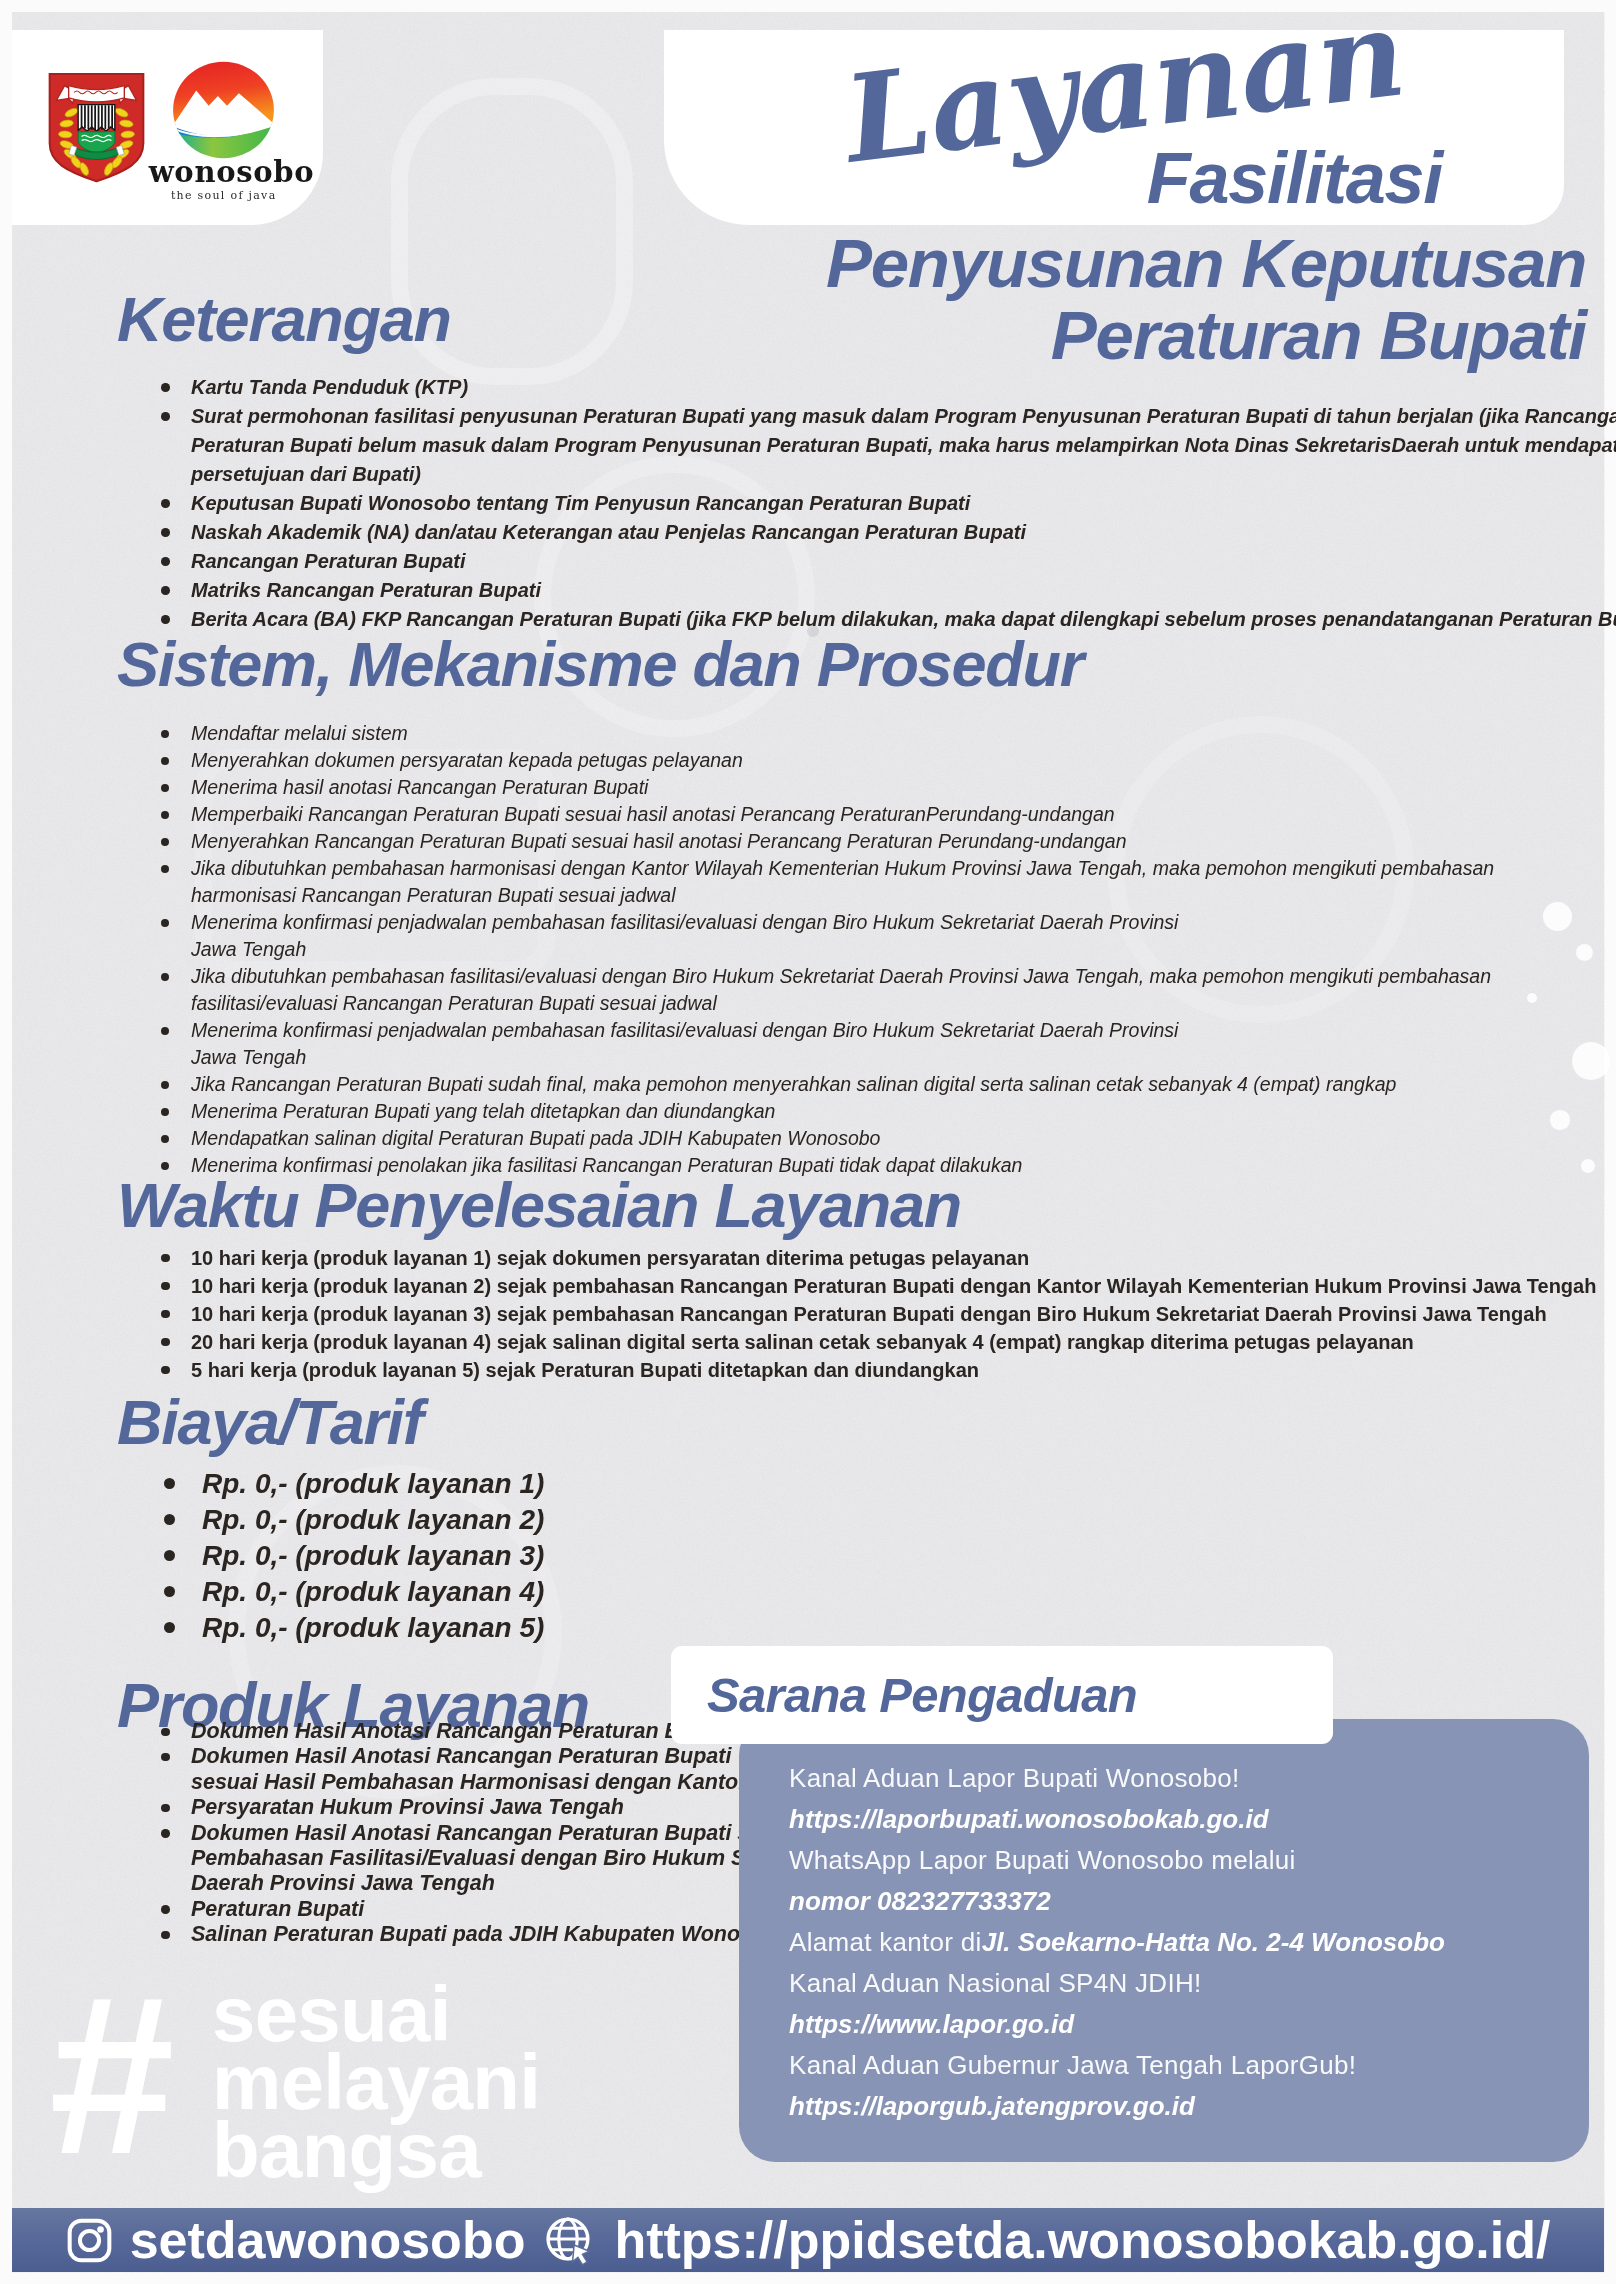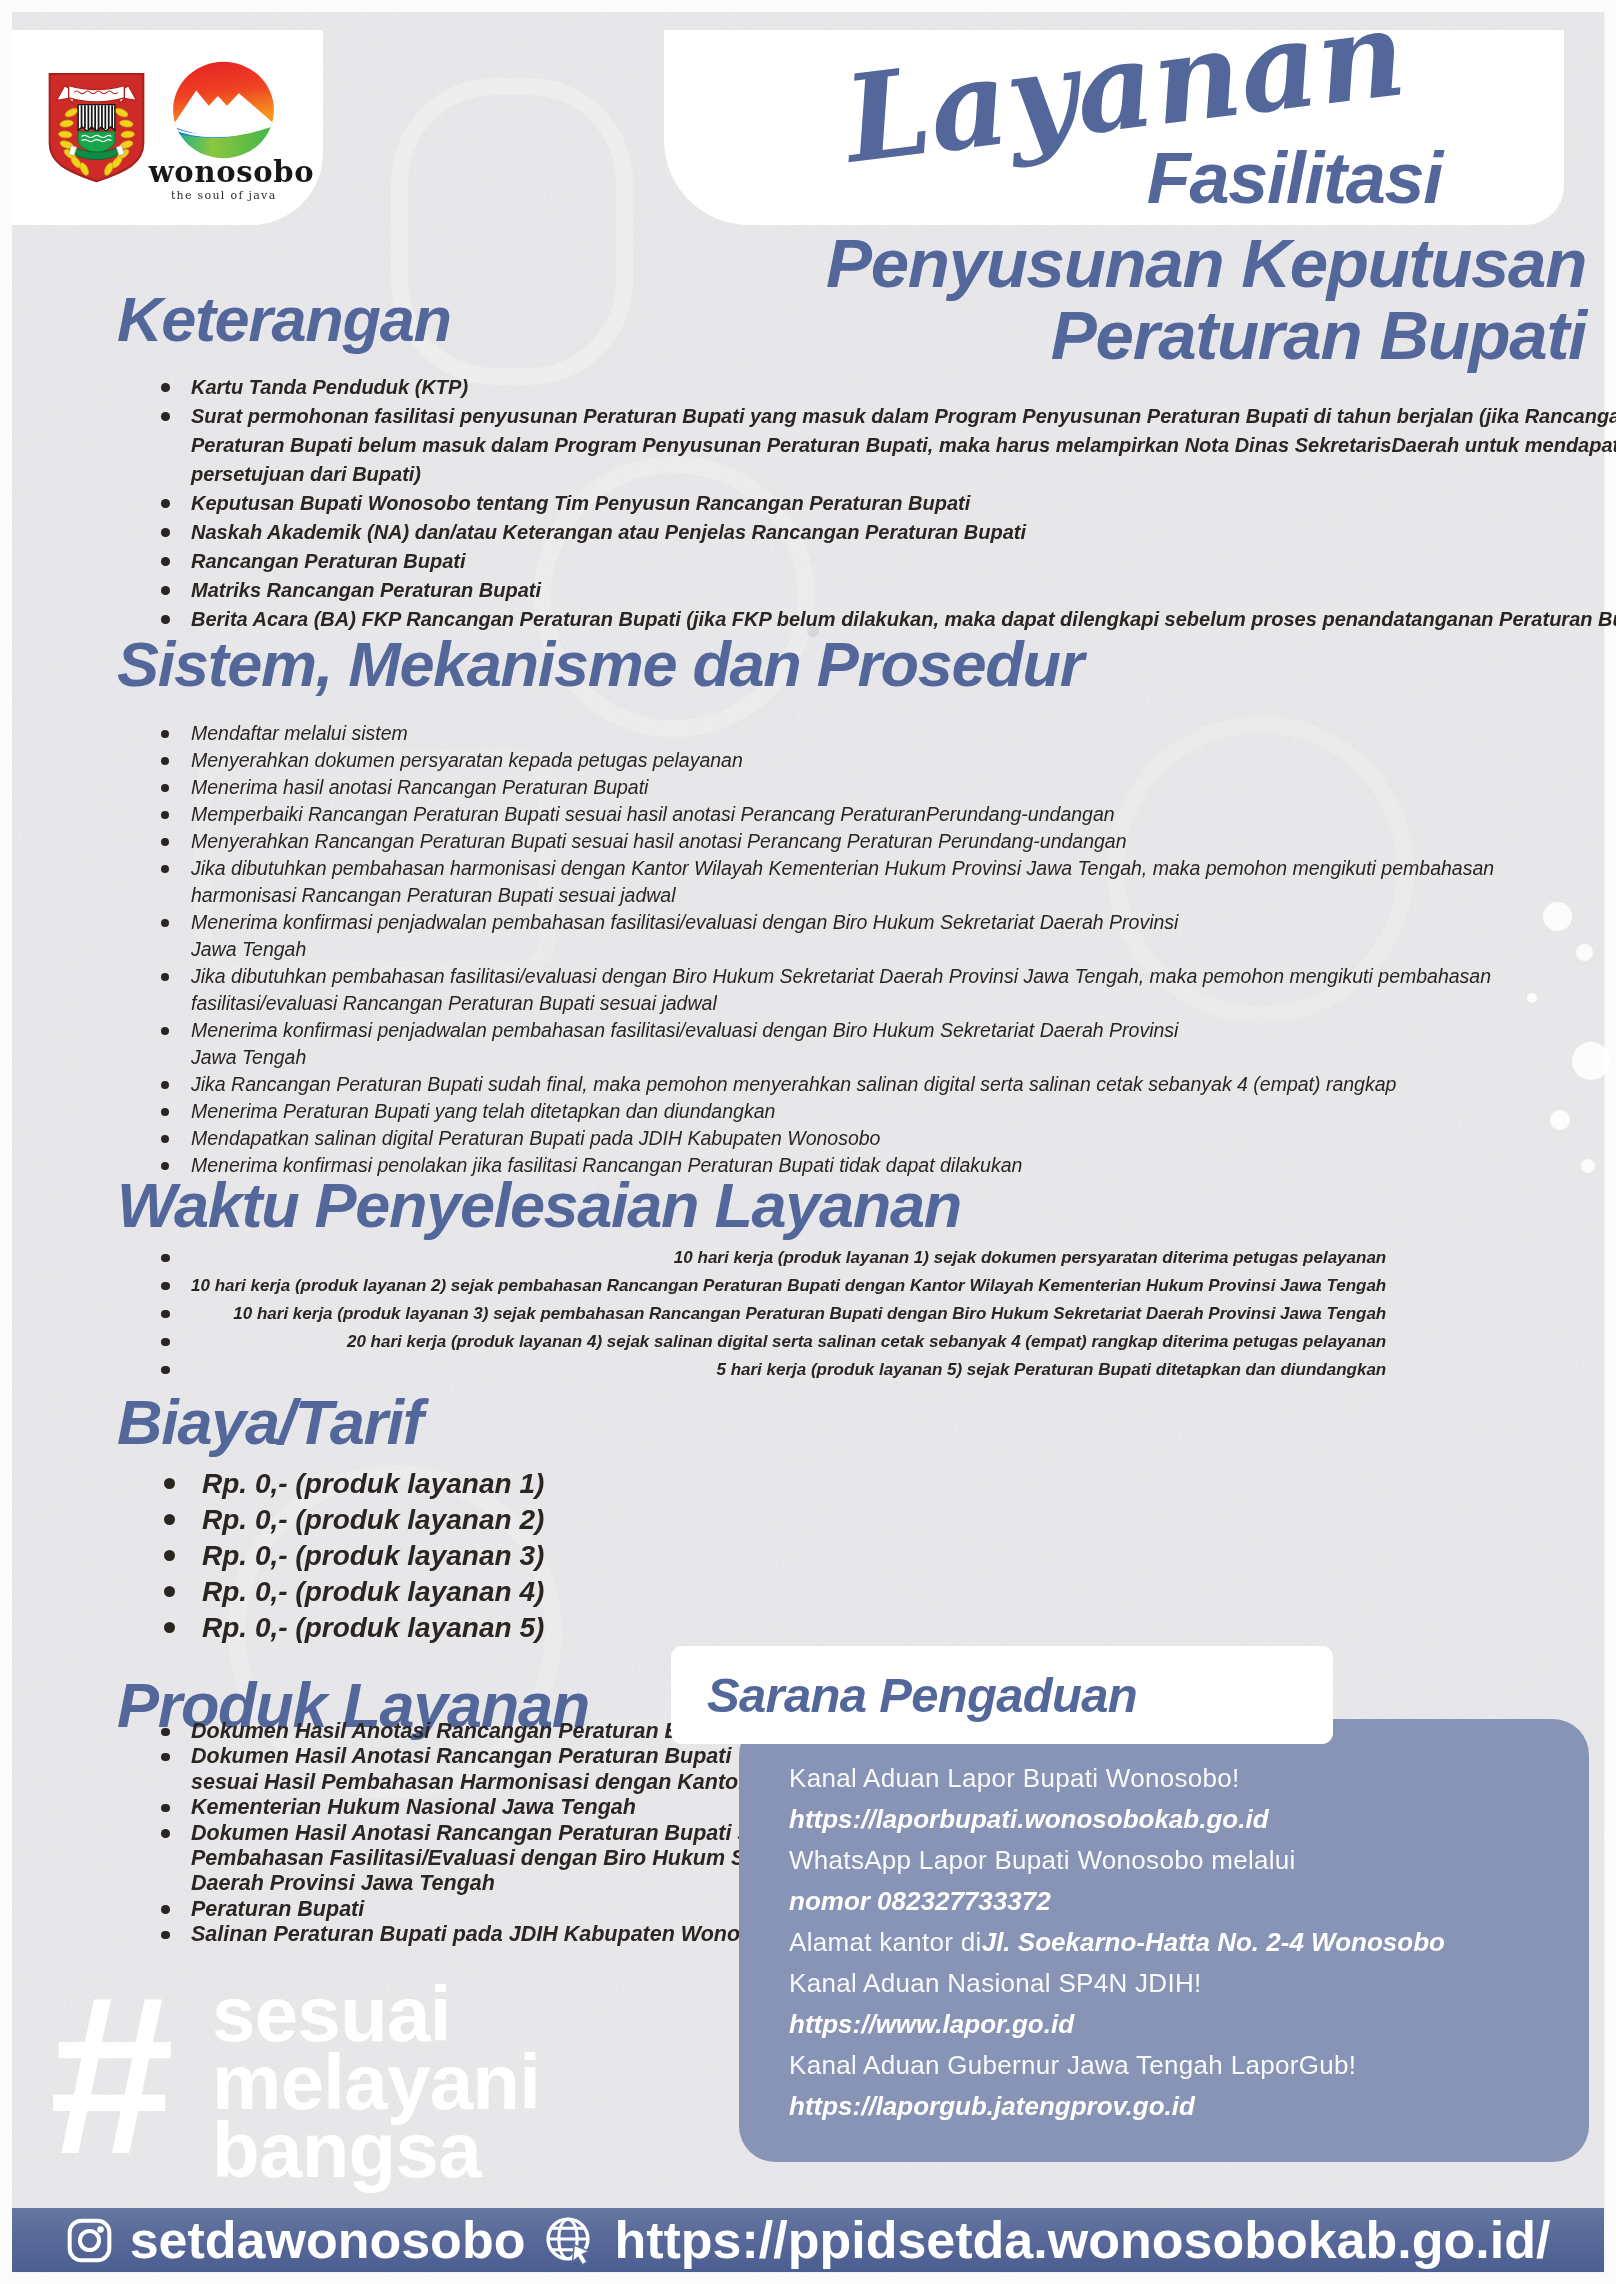--- a/index.html
+++ b/index.html
@@ -41,21 +41,21 @@
 
   
   .blist{position:absolute;left:161px;}
   .b-item{position:relative;padding-left:30px;color:#2b2522;}
   .b-item .dot{position:absolute;left:0;width:8.5px;height:8.5px;border-radius:50%;background:#2b2522;}
   .line{white-space:nowrap;}
   .lst-a .line{line-height:29px;font-size:20px;font-style:italic;font-weight:700;}
   .lst-a .dot{top:10.4px;}
   .lst-b .line{line-height:27px;font-size:19.5px;font-style:italic;font-weight:400;}
   .lst-b .dot{top:9.8px;width:7.8px;height:7.8px;}
-  .lst-c .line{line-height:28px;font-size:17px;font-style:italic;font-weight:700;text-align:right;}
+  .lst-c .line{line-height:28px;font-size:20px;font-weight:700;}
   .lst-c .dot{top:9.8px;}
   .lst-d{left:164px;}
   .lst-d .b-item{padding-left:38px;}
   .lst-d .line{line-height:36px;font-size:28px;font-style:italic;font-weight:700;}
   .lst-d .dot{top:12.4px;width:11px;height:11px;}
   .lst-e{left:161px;}
   .lst-e .line{line-height:25.4px;font-size:21.5px;font-style:italic;font-weight:700;}
   .lst-e .dot{top:8.5px;}
 
   
@@ -440,21 +440,21 @@
         <span class="dot"></span>
         <div>
           <div class="line">Dokumen Hasil Anotasi Rancangan Peraturan Bupati</div>
           <div class="line">sesuai Hasil Pembahasan Harmonisasi dengan Kantor Wilayah</div>
         </div>
       </div>
 
       <div class="b-item">
         <span class="dot"></span>
         <div>
-          <div class="line">Kementerian Hukum Nasional Jawa Tengah</div>
+          <div class="line">Persyaratan Hukum Provinsi Jawa Tengah</div>
         </div>
       </div>
 
       <div class="b-item">
         <span class="dot"></span>
         <div>
           <div class="line">Dokumen Hasil Anotasi Rancangan Peraturan Bupati sesuai Hasil</div>
           <div class="line">Pembahasan Fasilitasi/Evaluasi dengan Biro Hukum Sekretariat</div>
           <div class="line">Daerah Provinsi Jawa Tengah</div>
         </div>

